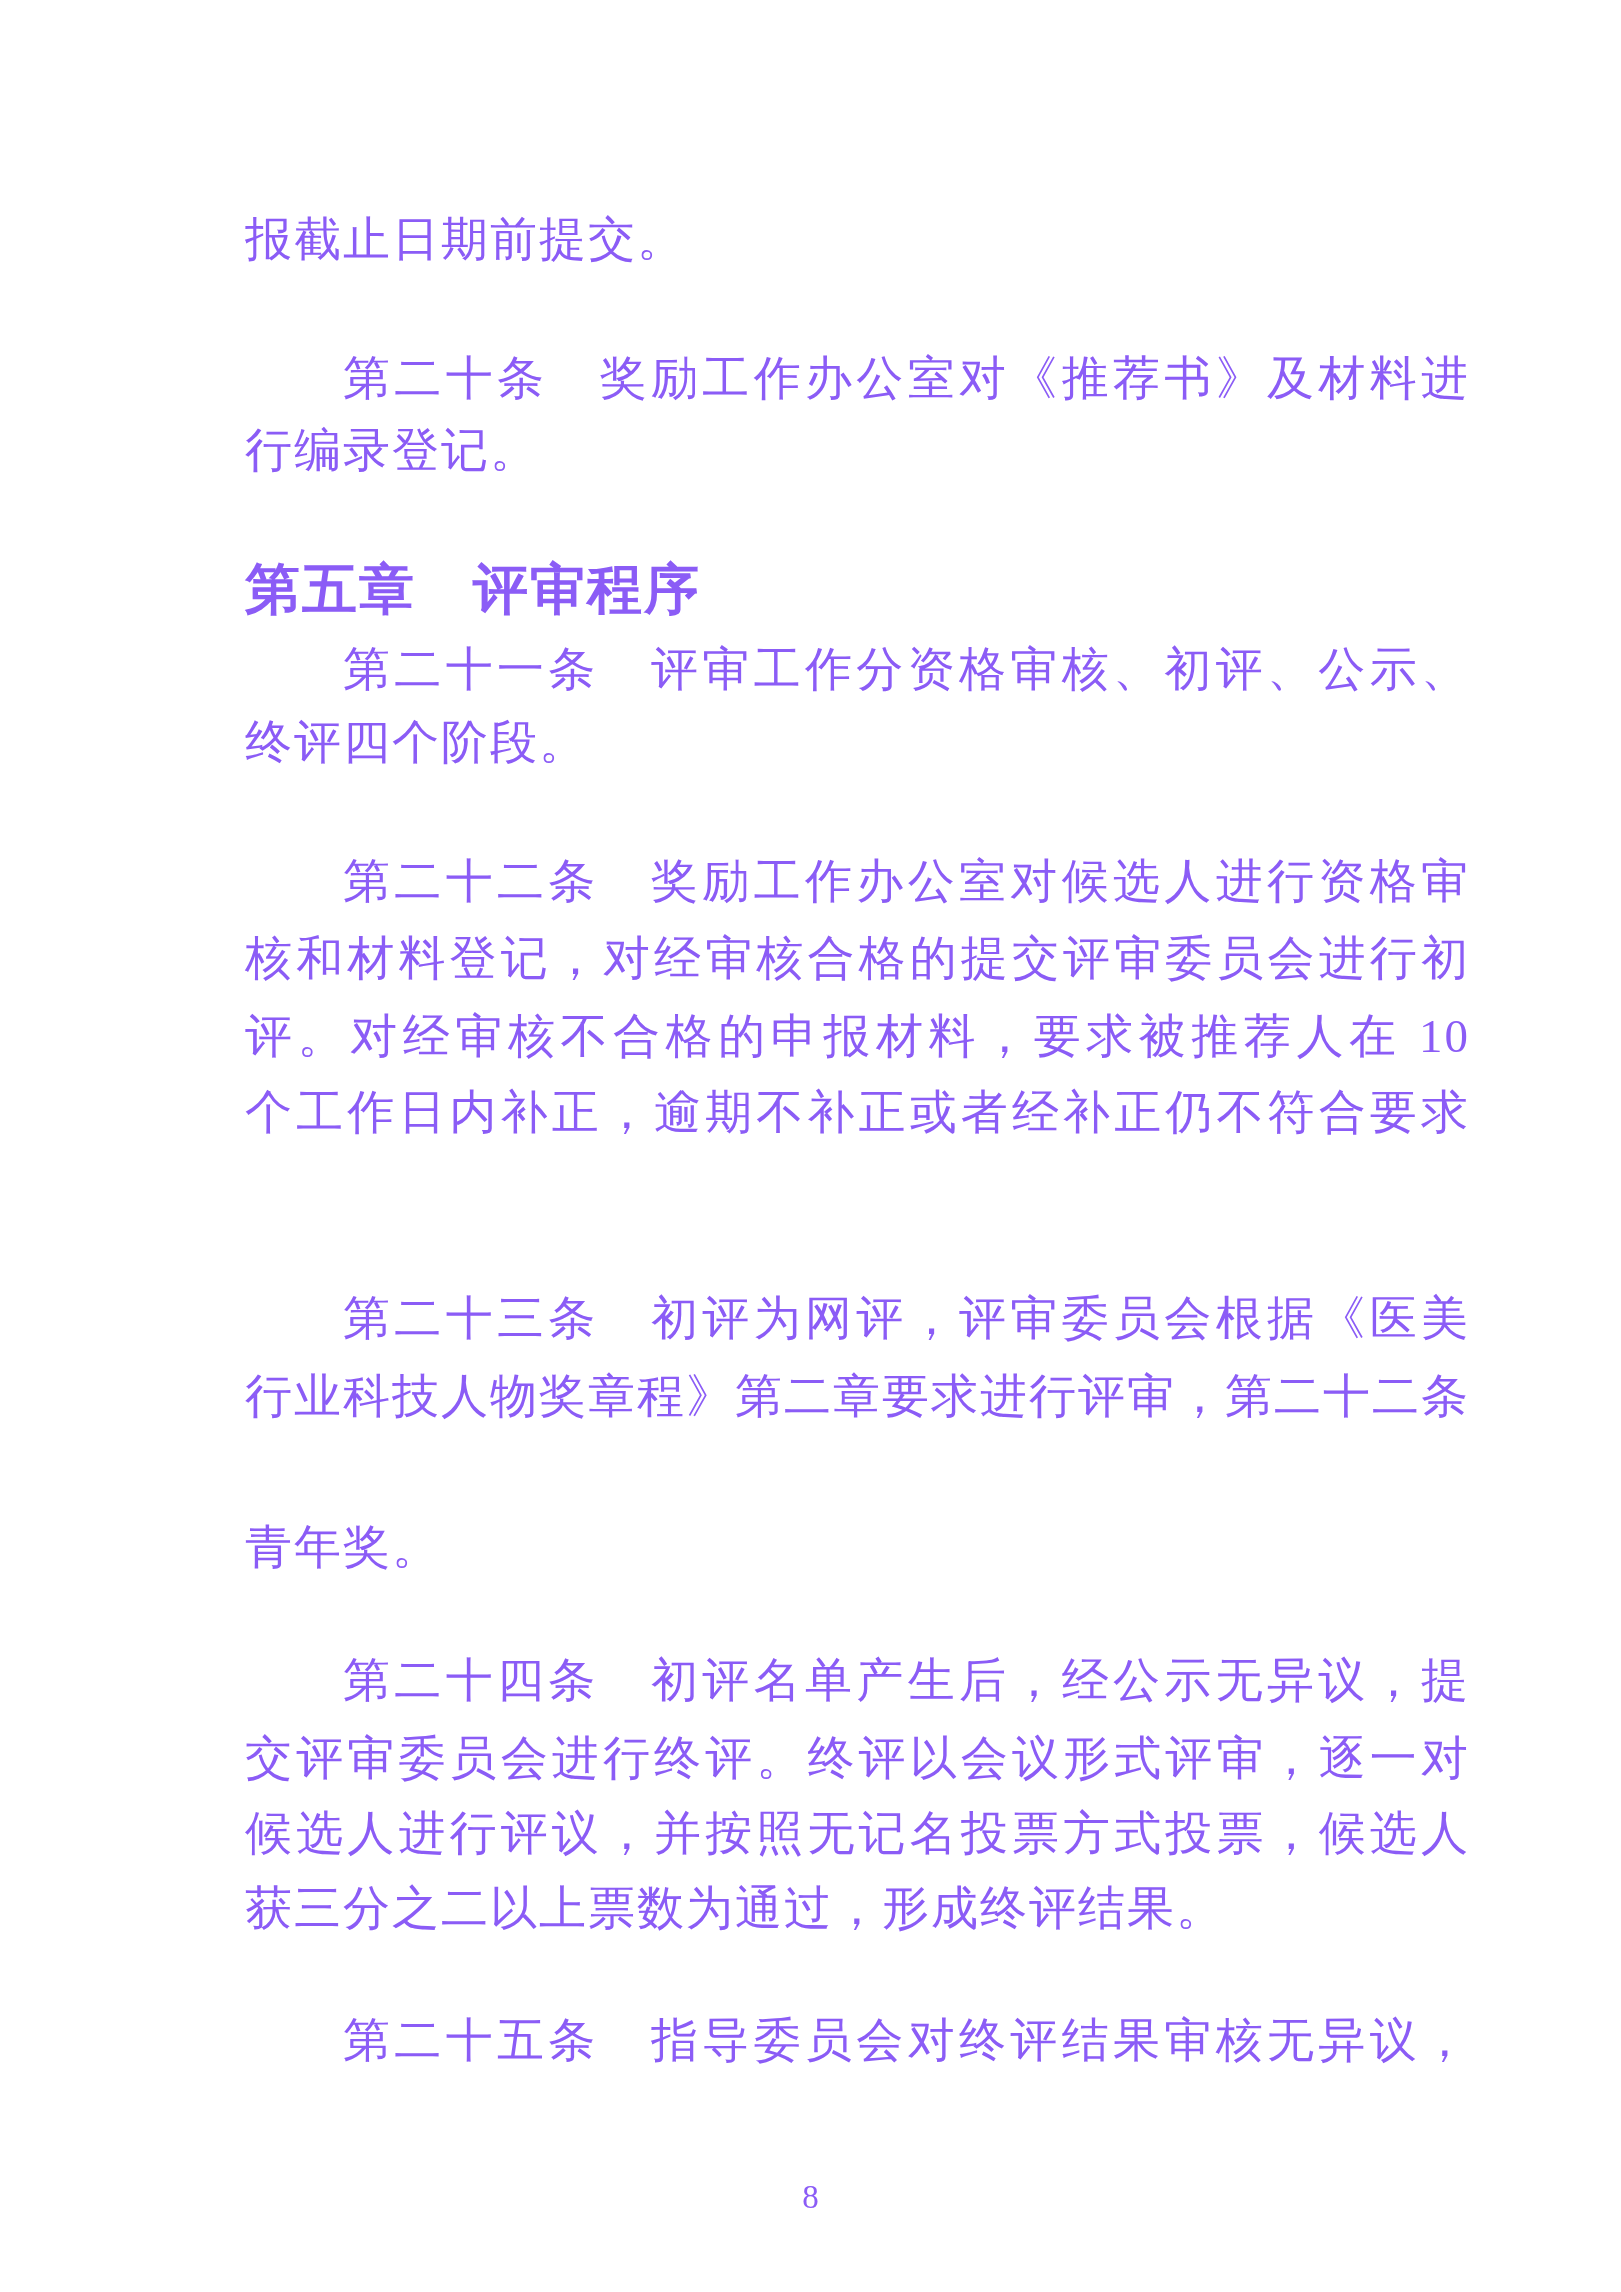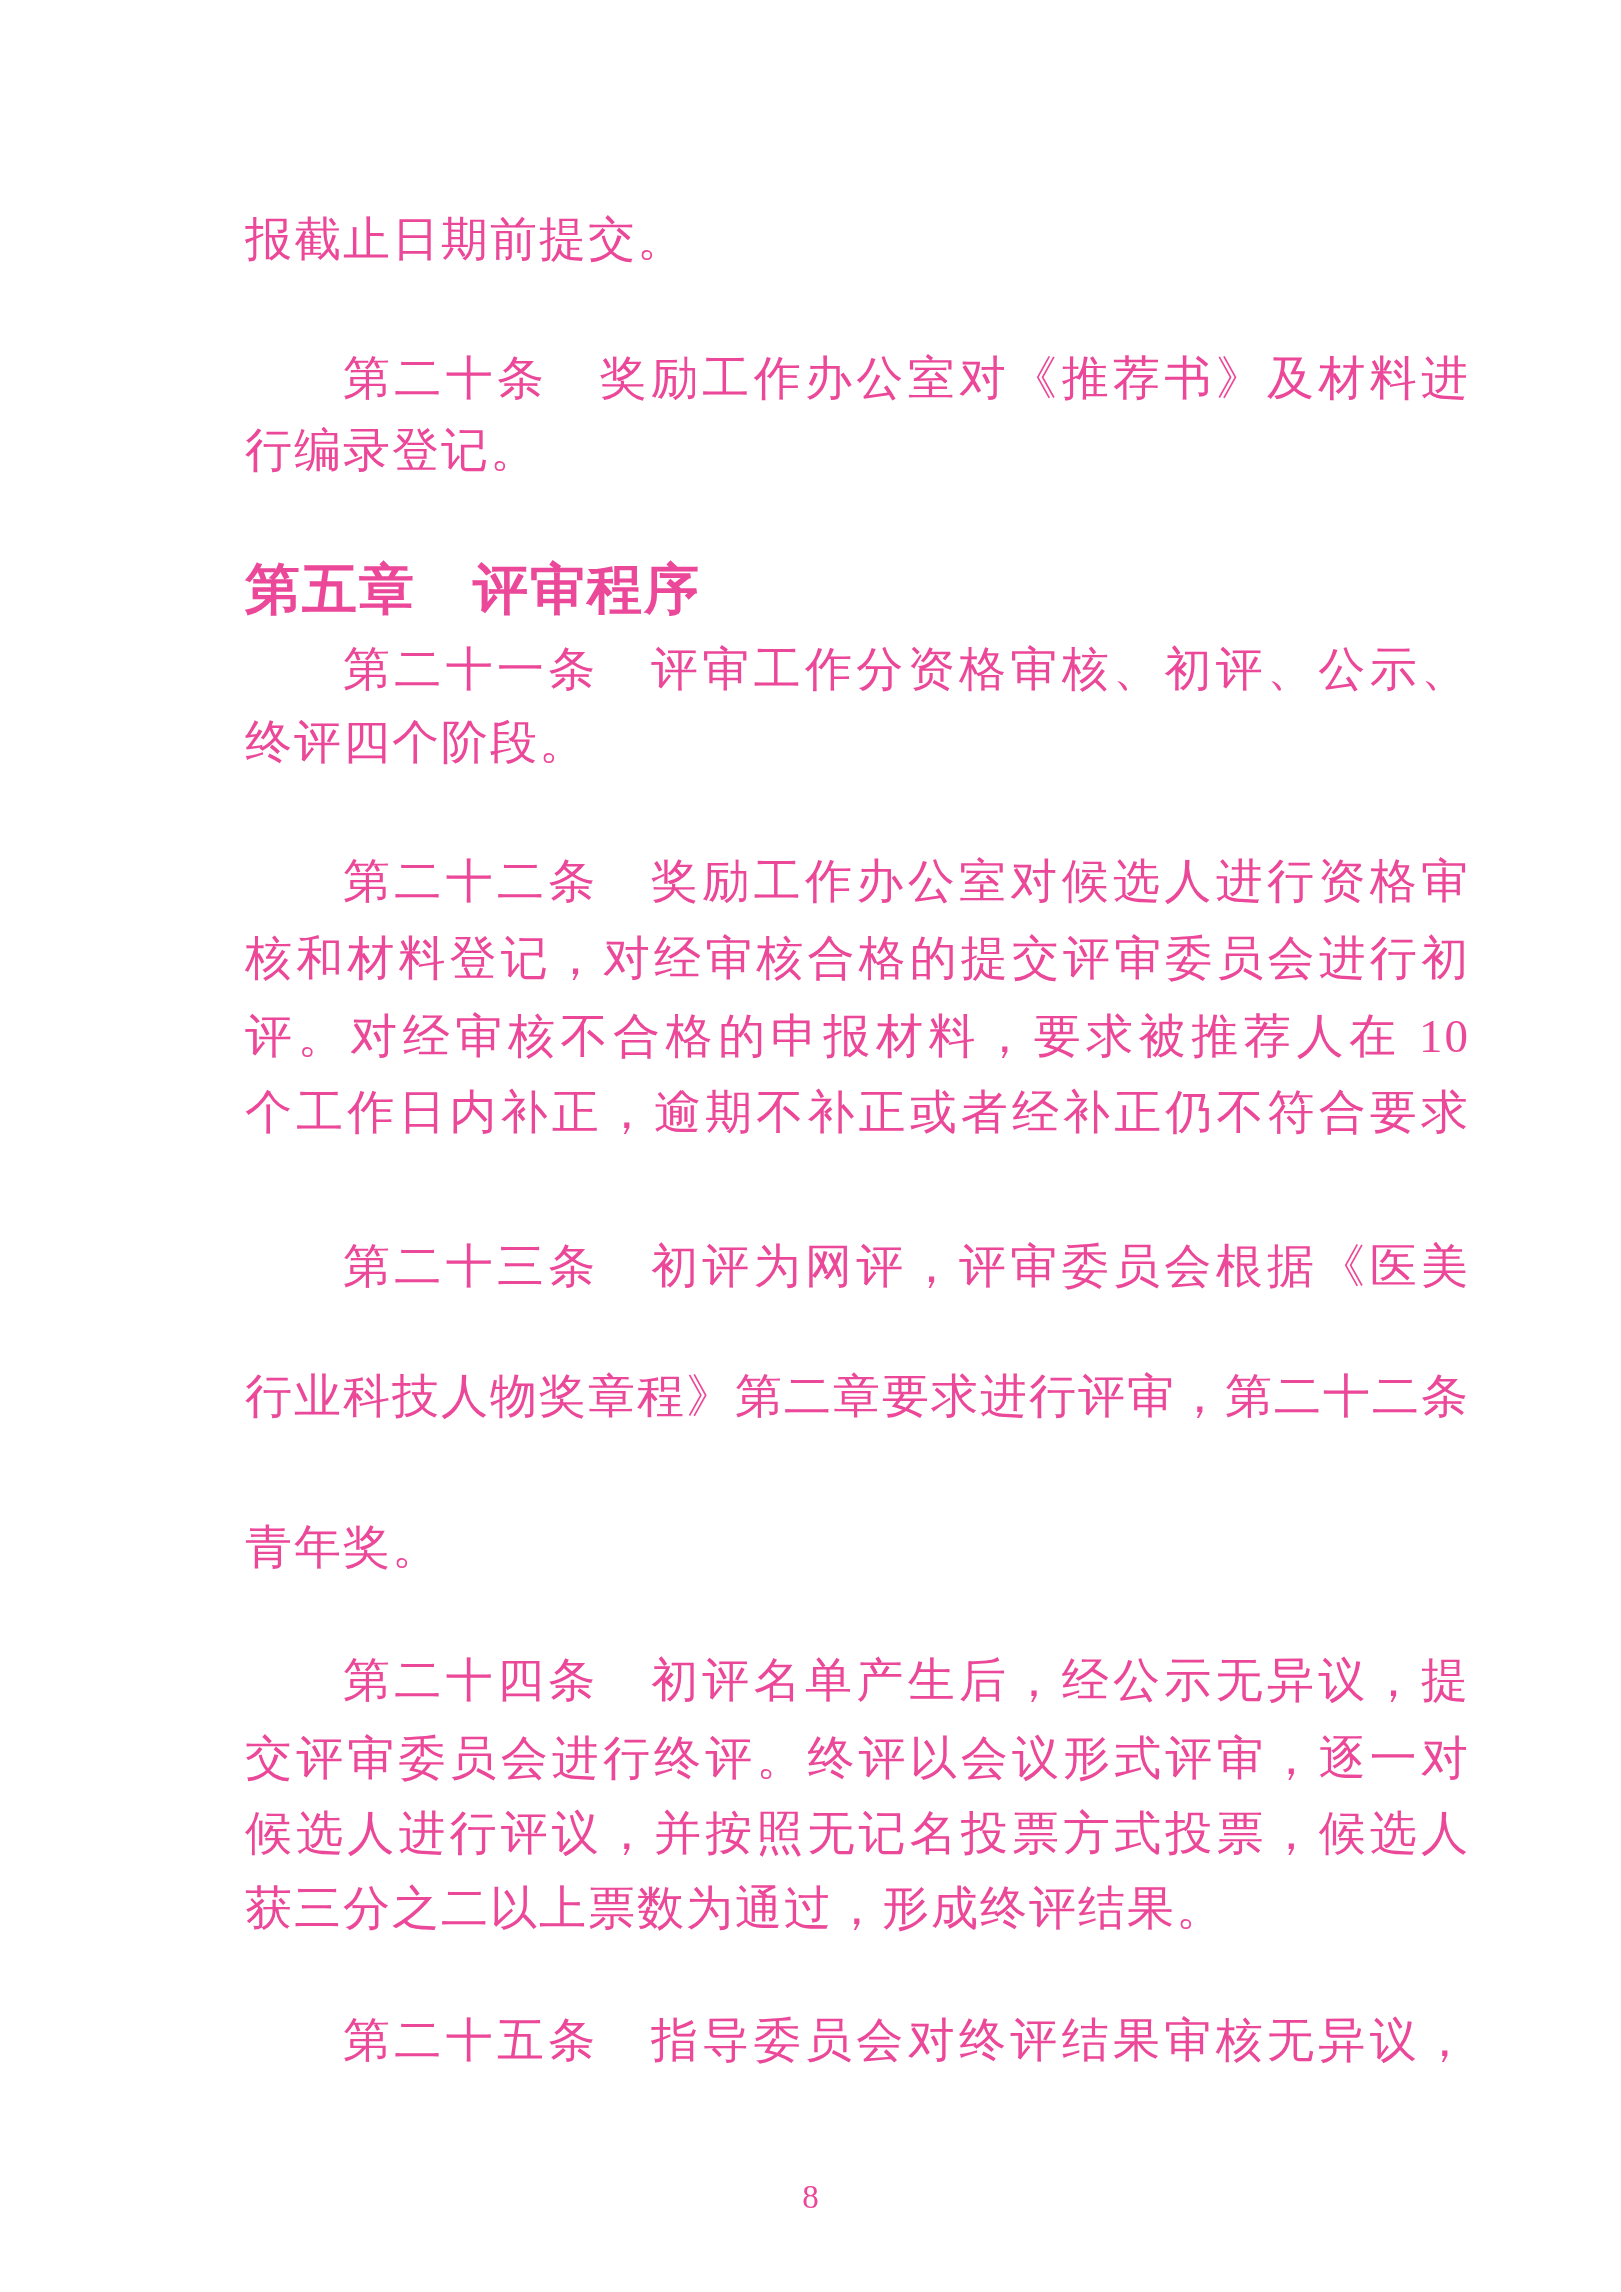--- a/index.html
+++ b/index.html
@@ -5,21 +5,21 @@
   html, body {
     margin: 0;
     padding: 0;
     background: #ffffff;
   }
   .page {
     position: relative;
     width: 1621px;
     height: 2293px;
     background: #ffffff;
-    color: #ec4899;
+    color: #8b5cf6;
     font-family: "Liberation Serif", "DejaVu Serif", serif;
     overflow: hidden;
   }
   .line {
     position: absolute;
     left: 245px;
     width: 1225px;
     font-size: 47px;
     line-height: 61px;
     letter-spacing: 2px;
@@ -72,21 +72,21 @@
   <h2 class="chapter" style="top:557px">第五章　评审程序</h2>
 
   <div class="line full indent" style="top:639px">第二十一条　评审工作分资格审核、初评、公示、</div>
   <div class="line" style="top:712px">终评四个阶段。</div>
 
   <div class="line full indent" style="top:851px">第二十二条　奖励工作办公室对候选人进行资格审</div>
   <div class="line full" style="top:928px">核和材料登记，对经审核合格的提交评审委员会进行初</div>
   <div class="line full" style="top:1006px">评。对经审核不合格的申报材料，要求被推荐人在 10</div>
   <div class="line full" style="top:1082px">个工作日内补正，逾期不补正或者经补正仍不符合要求</div>
 
-  <div class="line full indent" style="top:1236px">第二十三条　初评为网评，评审委员会根据《医美</div>
+  <div class="line full indent" style="top:1288px">第二十三条　初评为网评，评审委员会根据《医美</div>
   <div class="line full" style="top:1366px">行业科技人物奖章程》第二章要求进行评审，第二十二条</div>
   <div class="line" style="top:1517px">青年奖。</div>
 
   <div class="line full indent" style="top:1650px">第二十四条　初评名单产生后，经公示无异议，提</div>
   <div class="line full" style="top:1728px">交评审委员会进行终评。终评以会议形式评审，逐一对</div>
   <div class="line full" style="top:1803px">候选人进行评议，并按照无记名投票方式投票，候选人</div>
   <div class="line" style="top:1878px">获三分之二以上票数为通过，形成终评结果。</div>
 
   <div class="line full indent" style="top:2010px">第二十五条　指导委员会对终评结果审核无异议，</div>
 

